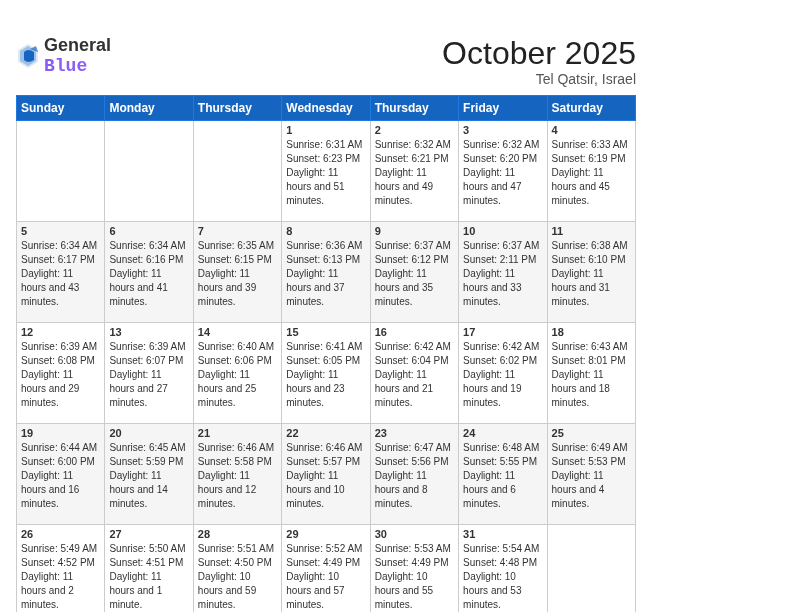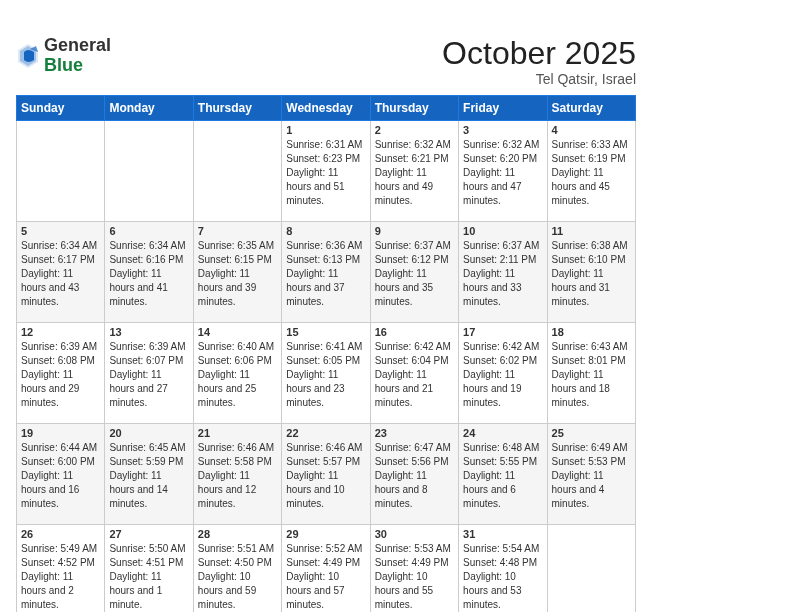--- a/index.html
+++ b/index.html
@@ -28,21 +28,21 @@
       display: flex;
       align-items: center;
       gap: 4px;
     }
     .logo-text {
       font-size: 18px;
       font-weight: bold;
       line-height: 1.1;
     }
     .logo-general { color: #333; }
-    .logo-blue { color: #15803d; }
+    .logo-blue { color: #8b5cf6; font-family: Liberation Mono, monospace; }
     .logo-icon {
       width: 24px;
       height: 28px;
     }
     .title-block {
       text-align: right;
     }
     .month-title {
       font-size: 32px;
       font-weight: normal;

